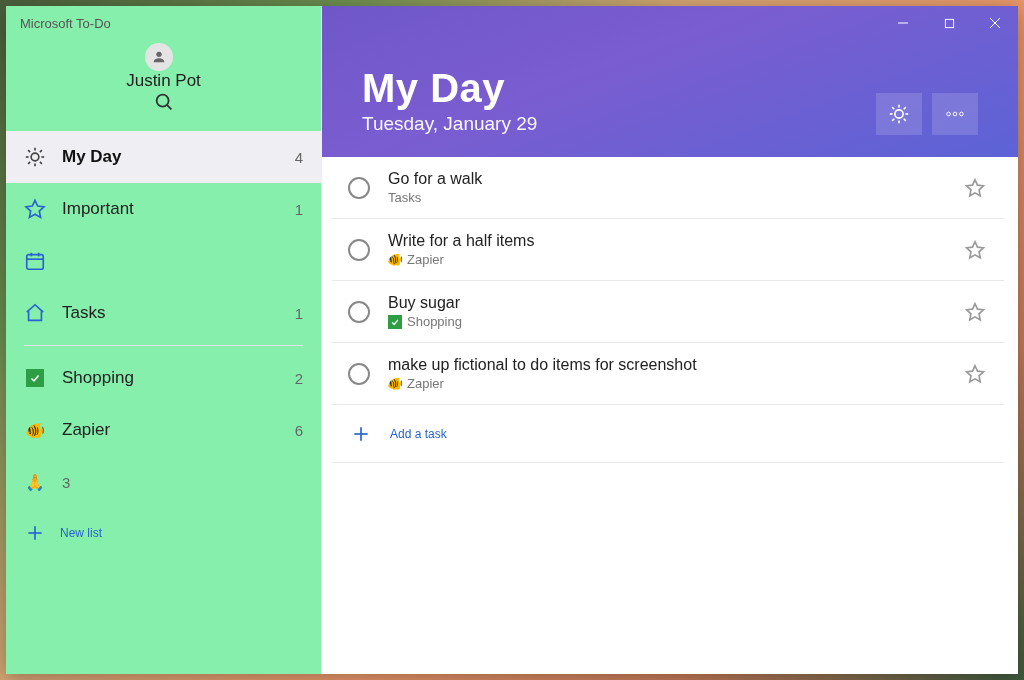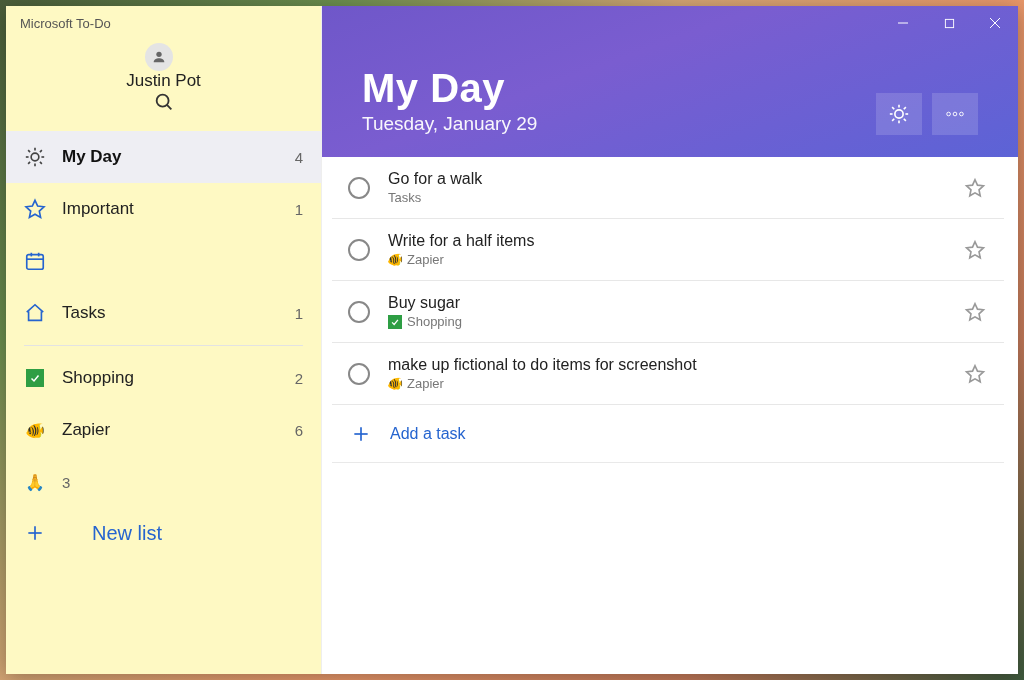--- a/index.html
+++ b/index.html
@@ -1,41 +1,41 @@
 <!DOCTYPE html>
 <html><head>
 <meta charset="utf-8">
 <style>
   * { box-sizing: border-box; margin: 0; padding: 0; }
   html, body { width: 1024px; height: 680px; overflow: hidden; font-family: "Segoe UI", Arial, sans-serif; }
   body { background: linear-gradient(135deg,#4a5d3a 0%,#6b8e4e 20%,#d4a574 40%,#e8976a 60%,#c47a5a 80%,#3d5a3d 100%); padding: 6px; }
   .window { width: 100%; height: 100%; background: #fff; display: flex; box-shadow: 0 4px 20px rgba(0,0,0,.3); position: relative; }
 
   
-  .sidebar { width: 316px; height: 100%; background: #fef9c3; display: flex; flex-direction: column; border-right: 1px solid #eee; }
+  .sidebar { width: 316px; height: 100%; background: #86efac; display: flex; flex-direction: column; border-right: 1px solid #eee; }
   .app-title { font-size: 13px; color: #555; padding: 10px 14px 6px; }
   .profile-row { display: flex; align-items: center; padding: 6px 14px 10px; flex-direction: column; }
   .avatar-circle { width: 28px; height: 28px; border-radius: 50%; background: #e4e4e4; display: flex; align-items: center; justify-content: center; margin-right: 10px; }
   .avatar-circle svg { width: 16px; height: 16px; fill: #666; }
   .user-name { flex: 1; font-size: 17px; color: #222; }
   .search-icon svg { width: 22px; height: 22px; stroke: #333; fill: none; stroke-width: 2; }
 
   .smartlists { padding-top: 4px; }
   .nav-item { display: flex; align-items: center; height: 52px; padding: 0 18px; cursor: pointer; }
   .nav-item.selected { background: #eeeef3; }
   .nav-icon { width: 22px; height: 22px; margin-right: 16px; display: flex; align-items: center; justify-content: center; }
   .nav-label { flex: 1; font-size: 17px; color: #222; }
   .nav-item.selected .nav-label { font-weight: 600; color: #111; }
   .nav-count { font-size: 15px; color: #666; }
   .divider { height: 1px; background: #e3e3e3; margin: 6px 18px; }
 
   .new-list { display: flex; align-items: center; height: 50px; padding: 0 18px; cursor: pointer; }
   .new-list .plus { width: 22px; height: 22px; margin-right: 14px; display:flex;align-items:center;justify-content:center; }
   .new-list .plus svg { stroke:#2564cf; }
-  .new-list span.lbl { color:#2564cf; font-size:20px;margin-left:32px; }
+  .new-list span.lbl { color:#2564cf; font-size:12px; }
 
   
   .ic-sun { stroke:#444; fill:none; }
   .ic-star { stroke:#2564cf; fill:none; }
   .ic-calendar { stroke:#2564cf; fill:none; }
   .ic-home { stroke:#2564cf; fill:none; }
 
   
   .emoji-box { width:20px; height:20px; display:flex; align-items:center; justify-content:center; font-size:16px; }
   .green-box { width:18px; height:18px; background:#2e9e44; display:flex;align-items:center;justify-content:center; }
@@ -61,21 +61,21 @@
   .task-body { flex:1; }
   .task-title { font-size:16px; color:#222; }
   .task-meta { font-size:13px; color:#777; margin-top:2px; display:flex; align-items:center; gap:5px; }
   .meta-icon { width:14px; height:14px; display:inline-flex; align-items:center; justify-content:center; }
   .star-btn { width:22px; height:22px; margin:0 8px; }
   .star-btn svg { stroke:#999; fill:none; stroke-width:1.8; }
 
   .add-task { display:flex; align-items:center; height:58px; padding:0 12px; border-bottom:1px solid #e9e9e9; cursor:pointer; }
   .add-task .plus { width:22px; height:22px; margin:0 18px 0 6px; display:flex;align-items:center;justify-content:center; }
   .add-task .plus svg { stroke:#2564cf; stroke-width:2; }
-  .add-task .lbl { color:#2564cf; font-size:16px; }
+  .add-task .lbl { color:#2564cf; font-size:12px; }
 
   .mini-green { width:14px;height:14px;background:#2e9e44;display:inline-flex;align-items:center;justify-content:center; }
   .mini-green svg{stroke:#fff;stroke-width:3;fill:none;}
   .mini-fish { font-size:13px; }
 </style>
 </head>
 <body>
 
 <div class="window">
 

